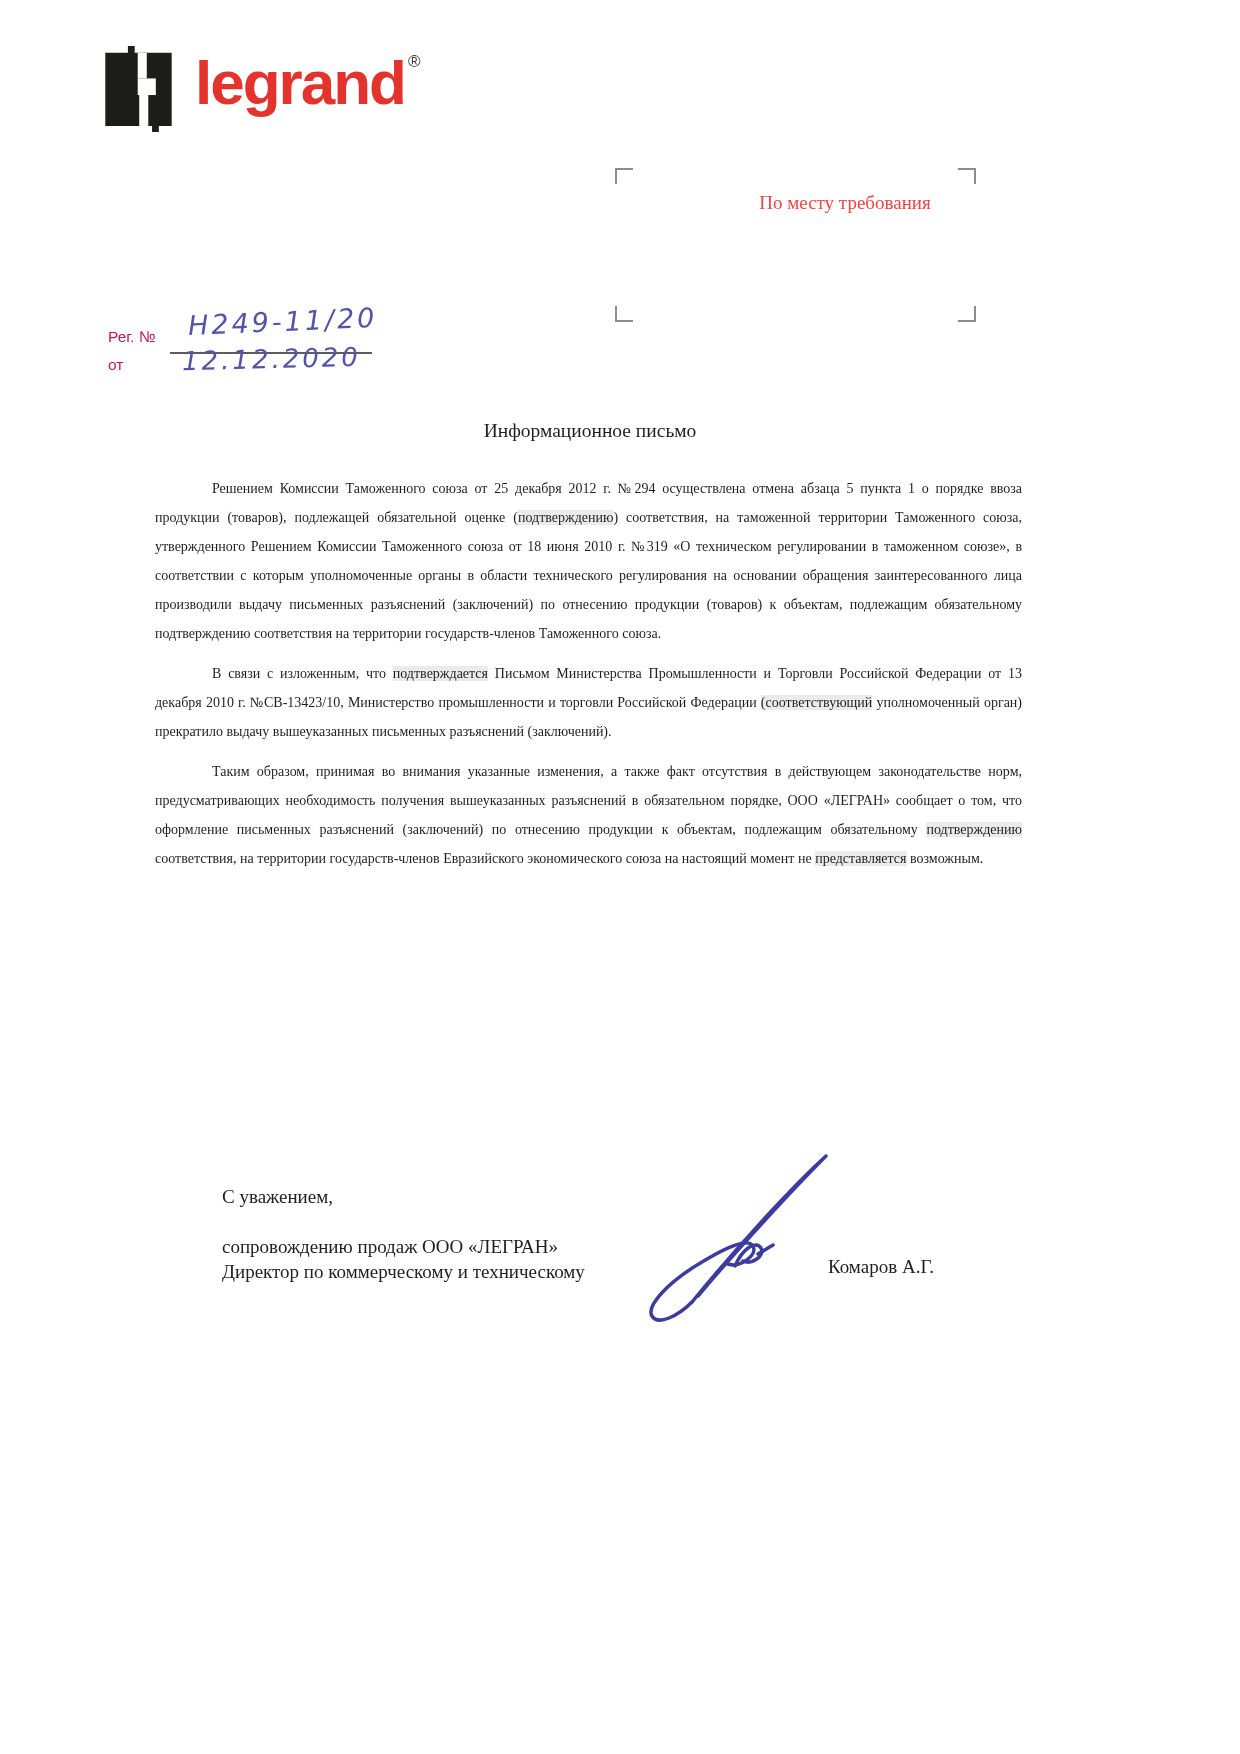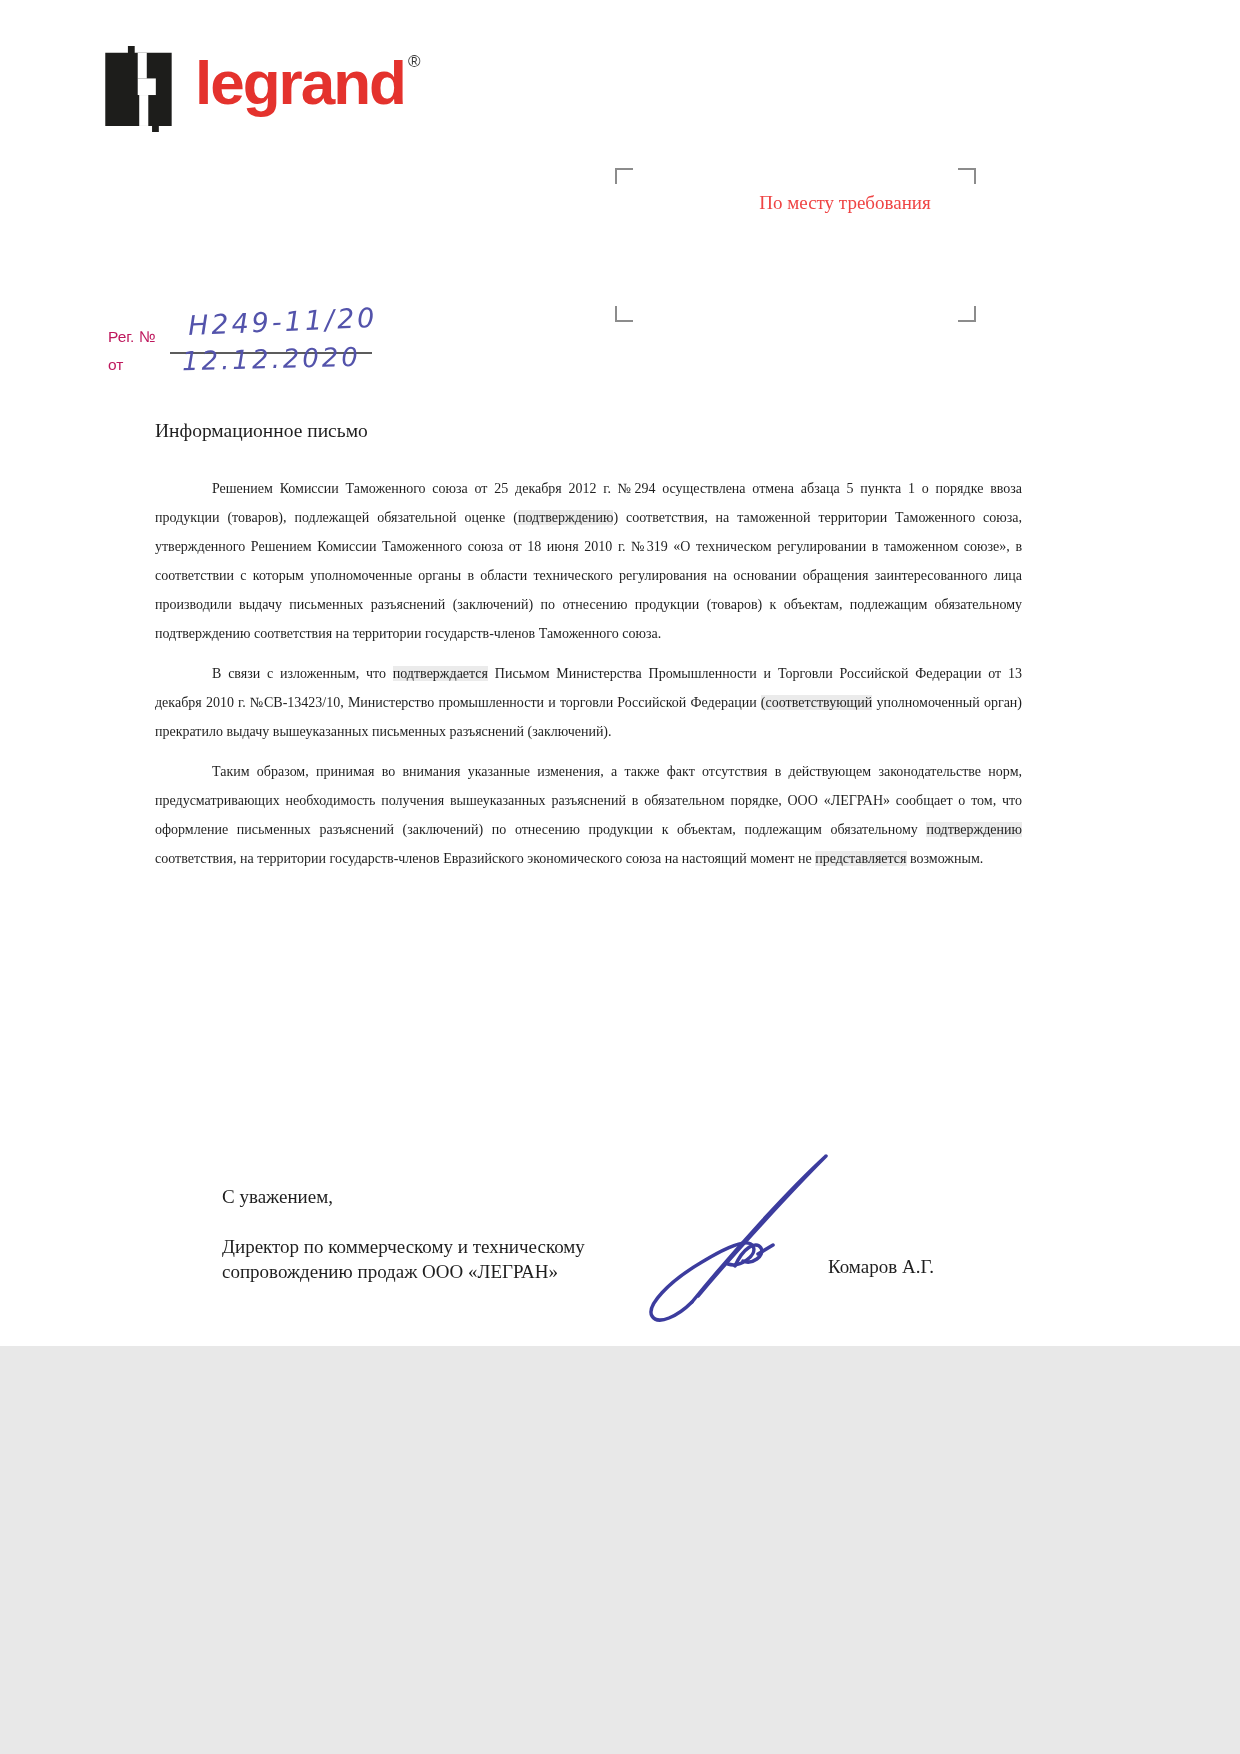--- a/index.html
+++ b/index.html
@@ -1,17 +1,17 @@
 <!DOCTYPE html>
 <html><head>
 <meta charset="utf-8">
 <style>
   html,body { margin:0; padding:0; background:#e8e8e8; }
   .page {
-    position:relative; width:1240px; height:1346px; margin:0 auto;
+    position:relative; width:1240px; height:1754px; margin:0 auto;
     background:#ffffff; overflow:hidden;
     font-family:"Liberation Serif", serif; color:#1f1f1f;
   }
 
   
   .logo { position:absolute; left:105px; top:46px; display:flex; align-items:flex-start; }
   .logo-word {
     font-family:"Liberation Sans", sans-serif; font-weight:bold;
     font-size:62px; line-height:62px; letter-spacing:-2px;
     color:#e4322d; margin-left:14px; margin-top:6px;
@@ -43,21 +43,21 @@
   .c-tr { left:958px; top:168px; border-right:2px solid #8c8c8c; border-top:2px solid #8c8c8c; }
   .c-bl { left:615px; top:306px; border-left:2px solid #8c8c8c; border-bottom:2px solid #8c8c8c; }
   .c-br { left:958px; top:306px; border-right:2px solid #8c8c8c; border-bottom:2px solid #8c8c8c; }
   .recipient {
     position:absolute; left:700px; top:192px; width:290px;
     font-size:19px; text-align:center; color:#ef4444;
   }
 
   
   .letter-body { position:absolute; left:155px; top:420px; width:870px; }
-  .letter-title { font-size:19.5px; margin:0 0 32px 0; font-weight:400; }
+  .letter-title { text-align:center; font-size:19.5px; margin:0 0 32px 0; font-weight:400; }
   .letter-body p {
     margin:0 3px 11px 0; font-size:14px; line-height:29px;
     text-align:justify; text-indent:57px;
   }
   .hl { background:rgba(0,0,0,0.08); }
 
   
   .closing { position:absolute; left:222px; top:1186px; font-size:19px; }
   .role    { position:absolute; left:222px; top:1234px; font-size:19px; line-height:25px; }
   .name    { position:absolute; left:828px; top:1256px; font-size:19px; }
@@ -94,22 +94,22 @@
 
   <div class="letter-body">
     <h1 class="letter-title">Информационное письмо</h1>
     <p>Решением Комиссии Таможенного союза от 25 декабря 2012 г. №294 осуществлена отмена абзаца 5 пункта 1 о порядке ввоза продукции (товаров), подлежащей обязательной оценке (<span class="hl">подтверждению</span>) соответствия, на таможенной территории Таможенного союза, утвержденного Решением Комиссии Таможенного союза от 18 июня 2010 г. №319 «О техническом регулировании в таможенном союзе», в соответствии с которым уполномоченные органы в области технического регулирования на основании обращения заинтересованного лица производили выдачу письменных разъяснений (заключений) по отнесению продукции (товаров) к объектам, подлежащим обязательному подтверждению соответствия на территории государств-членов Таможенного союза.</p>
     <p>В связи с изложенным, что <span class="hl">подтверждается</span> Письмом Министерства Промышленности и Торговли Российской Федерации от 13 декабря 2010 г. №СВ-13423/10, Министерство промышленности и торговли Российской Федерации <span class="hl">(соответствующий</span> уполномоченный орган) прекратило выдачу вышеуказанных письменных разъяснений (заключений).</p>
     <p>Таким образом, принимая во внимания указанные изменения, а также факт отсутствия в действующем законодательстве норм, предусматривающих необходимость получения вышеуказанных разъяснений в обязательном порядке, ООО «ЛЕГРАН» сообщает о том, что оформление письменных разъяснений (заключений) по отнесению продукции к объектам, подлежащим обязательному <span class="hl">подтверждению</span> соответствия, на территории государств-членов Евразийского экономического союза на настоящий момент не <span class="hl">представляется</span> возможным.</p>
   </div>
 
   <div class="closing">С уважением,</div>
   <div class="role">
+    <div>сопровождению продаж ООО «ЛЕГРАН»</div>
     <div>Директор по коммерческому и техническому</div>
-    <div>сопровождению продаж ООО «ЛЕГРАН»</div>
   </div>
   <div class="sig">
     <svg width="240" height="185" viewBox="0 0 240 185">
       <g fill="none" stroke="#3c3c9e" stroke-width="3.5" stroke-linecap="round" stroke-linejoin="round">
         <path d="M58 152 C 95 108, 150 48, 186 12 C 150 45, 98 102, 52 158"></path>
         <path d="M52 158 C 38 172, 18 182, 12 172 C 6 162, 28 138, 62 118 C 88 102, 108 94, 113 102 C 118 111, 100 124, 88 120"></path>
         <path d="M95 122 C 103 104, 116 96, 121 104 C 125 112, 112 121, 103 117"></path>
         <path d="M118 110 L 133 101"></path>
       </g>
     </svg>

